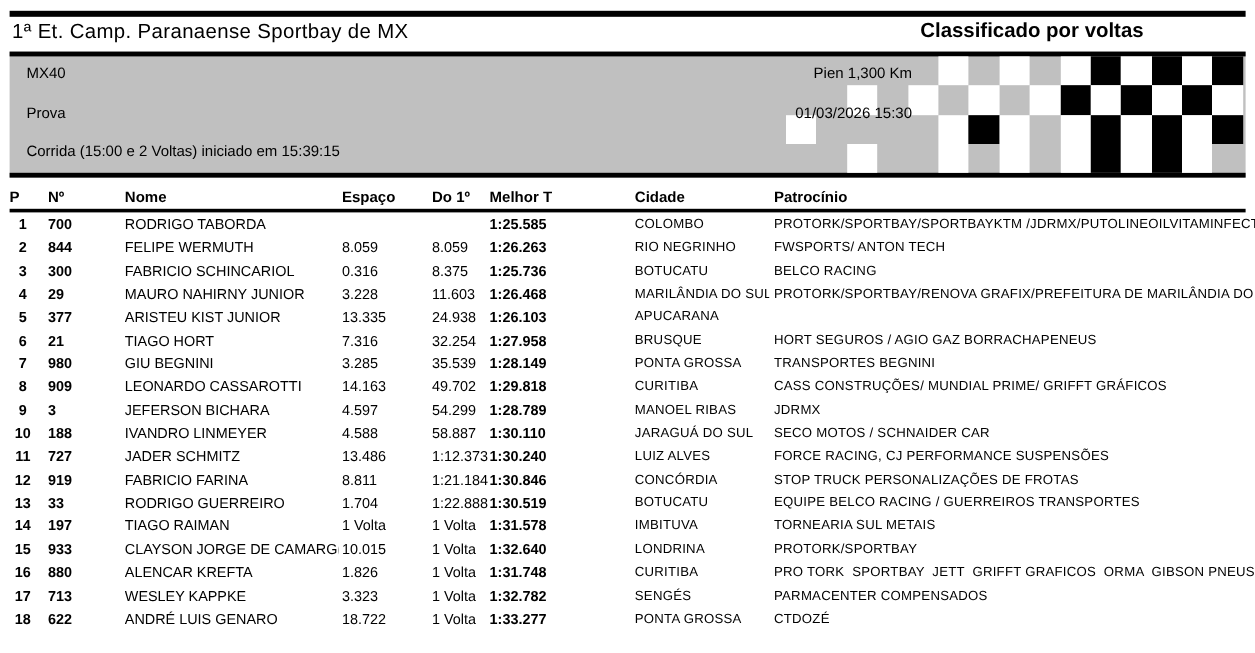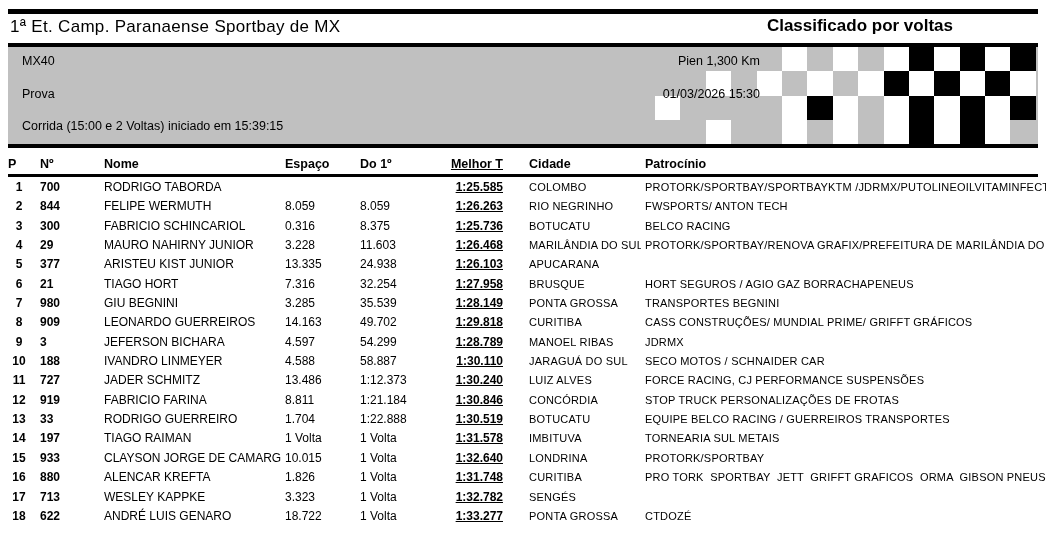--- a/index.html
+++ b/index.html
@@ -61,21 +61,21 @@
     white-space: pre; overflow: hidden;
   }
   .thead .cell { line-height: 18px; }
 
   .c-p          { left: 6px;   width: 26px; text-align: center; font-weight: bold; }
   .thead .c-p   { left: 8px;   width: 26px; text-align: left; }
   .c-num        { left: 40px;  width: 44px; font-weight: bold; }
   .c-nome       { left: 104px; width: 178px; }
   .c-espaco     { left: 285px; width: 72px; }
   .c-do1        { left: 360px; width: 66px; }
-  .c-melhor     { left: 428px; width: 75px; text-align: right; font-weight: bold; text-decoration: underline; }
+  .c-melhor     { left: 408px; width: 75px; text-align: left; font-weight: bold; }
   .c-cidade     { left: 529px; width: 112px; }
   .c-patrocinio { left: 645px; width: 401px; }
   .trow .c-cidade, .trow .c-patrocinio { font-size: 11px; letter-spacing: 0.2px; }
 </style>
 </head>
 <body>
 
 <div class="page">
 
   <div class="topbar"></div>
@@ -231,21 +231,21 @@
         <span class="cell c-nome">GIU BEGNINI</span>
         <span class="cell c-espaco">3.285</span>
         <span class="cell c-do1">35.539</span>
         <span class="cell c-melhor">1:28.149</span>
         <span class="cell c-cidade">PONTA GROSSA</span>
         <span class="cell c-patrocinio">TRANSPORTES BEGNINI</span>
       </div>
       <div class="trow">
         <span class="cell c-p">8</span>
         <span class="cell c-num">909</span>
-        <span class="cell c-nome">LEONARDO GUERREIROS</span>
+        <span class="cell c-nome">LEONARDO CASSAROTTI</span>
         <span class="cell c-espaco">14.163</span>
         <span class="cell c-do1">49.702</span>
         <span class="cell c-melhor">1:29.818</span>
         <span class="cell c-cidade">CURITIBA</span>
         <span class="cell c-patrocinio">CASS CONSTRUÇÕES/ MUNDIAL PRIME/ GRIFFT GRÁFICOS</span>
       </div>
       <div class="trow">
         <span class="cell c-p">9</span>
         <span class="cell c-num">3</span>
         <span class="cell c-nome">JEFERSON BICHARA</span>
@@ -326,20 +326,21 @@
         <span class="cell c-patrocinio">PRO TORK  SPORTBAY  JETT  GRIFFT GRAFICOS  ORMA  GIBSON PNEUS  SHINKO</span>
       </div>
       <div class="trow">
         <span class="cell c-p">17</span>
         <span class="cell c-num">713</span>
         <span class="cell c-nome">WESLEY KAPPKE</span>
         <span class="cell c-espaco">3.323</span>
         <span class="cell c-do1">1 Volta</span>
         <span class="cell c-melhor">1:32.782</span>
         <span class="cell c-cidade">SENGÉS</span>
+        <span class="cell c-patrocinio">PARMACENTER COMPENSADOS</span>
       </div>
       <div class="trow">
         <span class="cell c-p">18</span>
         <span class="cell c-num">622</span>
         <span class="cell c-nome">ANDRÉ LUIS GENARO</span>
         <span class="cell c-espaco">18.722</span>
         <span class="cell c-do1">1 Volta</span>
         <span class="cell c-melhor">1:33.277</span>
         <span class="cell c-cidade">PONTA GROSSA</span>
         <span class="cell c-patrocinio">CTDOZÉ</span>

